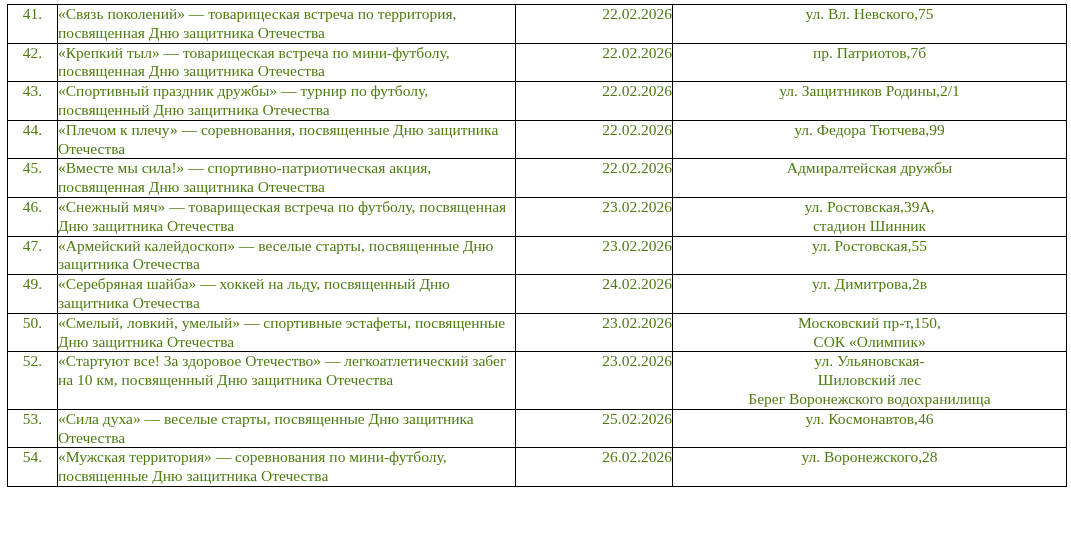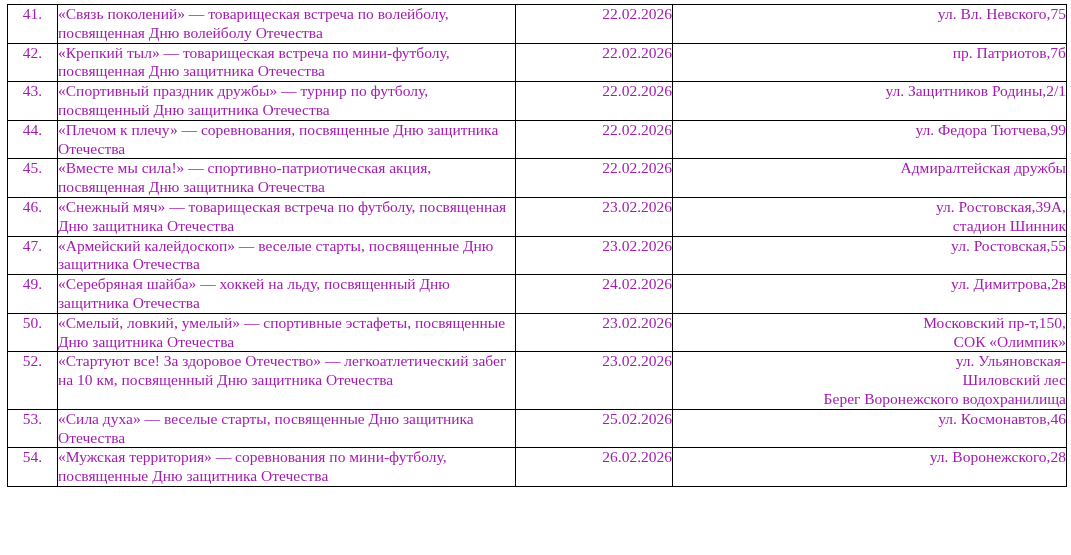--- a/index.html
+++ b/index.html
@@ -10,21 +10,21 @@
     height: 555px;
     overflow: hidden;
   }
   .doc {
     position: relative;
     width: 1071px;
     height: 555px;
     font-family: "Liberation Serif", "DejaVu Serif", serif;
     font-size: 15.5px;
     line-height: 18.8px;
-    color: #a21caf;
+    color: #4d7c0f;
   }
   table.events {
     position: absolute;
     left: 7px;
     top: 4px;
     border-collapse: collapse;
     table-layout: fixed;
     width: 1059px;
   }
   table.events td {
@@ -47,39 +47,39 @@
   }
   td.event {
     text-align: left;
     padding: 1px 8px 0 6px;
   }
   td.date {
     text-align: right;
     padding-top: 1px;
   }
   td.address {
-    text-align: right;
+    text-align: center;
     padding-top: 1px;
   }
 </style>
 </head>
 <body>
 
 <div class="doc">
   <table class="events">
     <colgroup>
       <col class="c-num">
       <col class="c-event">
       <col class="c-date">
       <col class="c-address">
     </colgroup>
     <tbody id="events-tbody">
         <tr class="row">
           <td class="num">41.</td>
-          <td class="event">«Связь поколений» — товарищеская встреча по волейболу, посвященная Дню волейболу Отечества</td>
+          <td class="event">«Связь поколений» — товарищеская встреча по территория, посвященная Дню защитника Отечества</td>
           <td class="date">22.02.2026</td>
           <td class="address">
             <div>ул. Вл. Невского,75</div>
           </td>
         </tr>
         <tr class="row">
           <td class="num">42.</td>
           <td class="event">«Крепкий тыл» — товарищеская встреча по мини-футболу, посвященная Дню защитника Отечества</td>
           <td class="date">22.02.2026</td>
           <td class="address">

